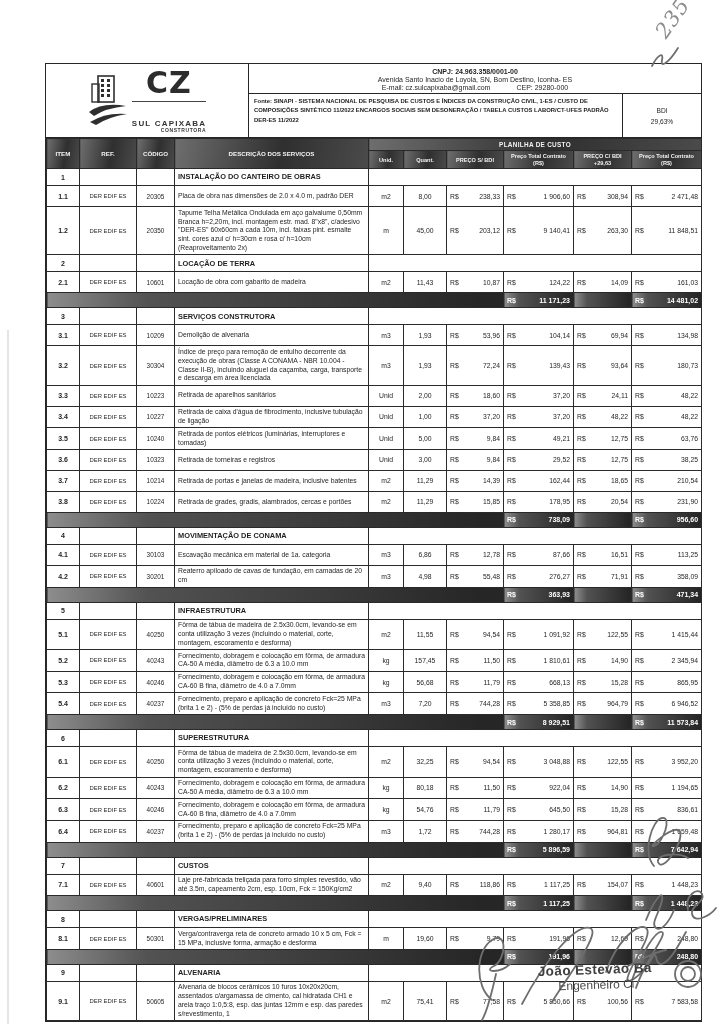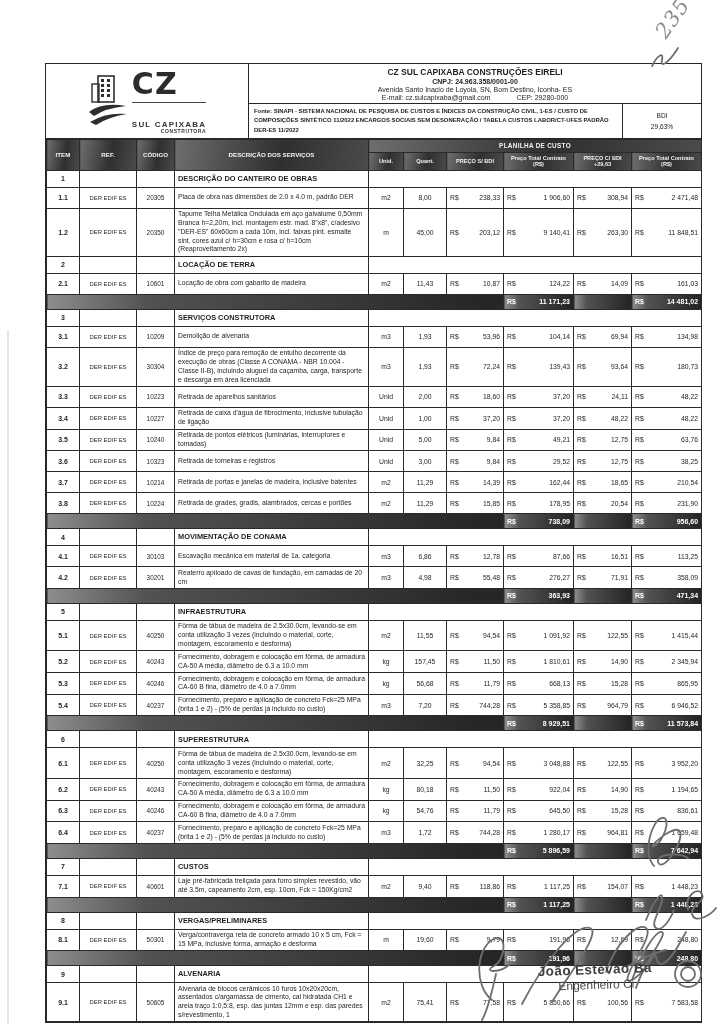--- a/index.html
+++ b/index.html
@@ -10,21 +10,21 @@
   .doc{position:absolute;left:45px;top:63px;width:655px;border:1.5px solid #262626;}
 
   
   .hdr{display:flex;border-bottom:1.5px solid #262626;}
   .logo-cell{width:198px;border-right:1.5px solid #262626;display:flex;align-items:center;
         justify-content:center;padding:4px 2px;}
   .logo{display:flex;align-items:center;gap:4px;}
   .logo-art{flex:0 0 auto;}
   .logo-txt{display:flex;flex-direction:column;line-height:1;}
   .logo-cz{font-size:30px;font-weight:bold;letter-spacing:1px;color:#2c2c2c;
-        font-family:"DejaVu Sans",sans-serif;}
+        font-family:"DejaVu Sans",sans-serif;text-align:center;}
   .logo-sub1{font-size:8px;font-weight:bold;letter-spacing:1.2px;color:#333;margin-top:3px;
         border-top:1px solid #444;padding-top:18px;}
   .logo-sub2{font-size:5px;font-weight:bold;letter-spacing:.6px;color:#3a3a3a;text-align:right;}
   .hdr-right{flex:1;display:flex;flex-direction:column;}
   .company{text-align:center;padding:3px 4px 2px;}
   .co-name{font-size:8.5px;font-weight:bold;}
   .co-cnpj{font-size:7px;font-weight:bold;margin-top:1px;}
   .co-addr{font-size:7px;margin-top:1px;}
   .co-line{font-size:7px;margin-top:1px;}
   .co-line .gap{display:inline-block;width:26px;}
@@ -104,21 +104,20 @@
           </svg>
           <div class="logo-txt">
             <div class="logo-cz">CZ</div>
             <div class="logo-sub1">SUL CAPIXABA</div>
             <div class="logo-sub2">CONSTRUTORA</div>
           </div>
         </div>
       </div>
       <div class="hdr-right">
         <div class="company">
-          <div class="co-name">CZ SUL CAPIXABA  CONSTRUÇÕES EIRELI</div>
           <div class="co-cnpj">CNPJ: 24.963.358/0001-00</div>
           <div class="co-addr">Avenida Santo Inacio de Loyola, SN, Bom Destino, Iconha- ES</div>
           <div class="co-line">
             <span>E-mail: cz.sulcapixaba@gmail.com</span><span class="gap"></span><span>CEP: 29280-000</span>
           </div>
         </div>
         <div class="hdr-bottom">
           <div class="fonte">Fonte: SINAPI - SISTEMA NACIONAL DE PESQUISA DE CUSTOS E ÍNDICES DA CONSTRUÇÃO CIVIL, 1-ES / CUSTO DE COMPOSIÇÕES  SINTÉTICO 11/2022 ENCARGOS SOCIAIS SEM DESONERAÇÃO  / TABELA CUSTOS LABOR/CT-UFES PADRÃO DER-ES 11/2022</div>
           <div class="bdi-box">
             <div class="bdi-label">BDI</div>
@@ -157,21 +156,21 @@
           <th class="sub-h">Preço Total Contrato (R$)</th>
           <th class="sub-h">PREÇO C/ BDI +29,63</th>
           <th class="sub-h">Preço Total Contrato (R$)</th>
         </tr>
       </thead>
       <tbody>
           <tr class="row-section">
             <td class="c-item">1</td>
             <td class="c-ref"></td>
             <td class="c-code"></td>
-            <td class="c-desc sec-title">DESCRIÇÃO DO CANTEIRO DE OBRAS</td>
+            <td class="c-desc sec-title">INSTALAÇÃO DO CANTEIRO DE OBRAS</td>
             <td class="c-wide" colspan="6"></td>
           </tr>
           <tr class="row-item">
             <td class="c-item">1.1</td>
             <td class="c-ref">DER EDIF ES</td>
             <td class="c-code">20305</td>
             <td class="c-desc">Placa de obra nas dimensões de 2.0 x 4.0 m, padrão DER</td>
             <td class="c-unit">m2</td>
             <td class="c-qty">8,00</td>
             <td class="money "><span class="rs">R$</span><span class="val">238,33</span></td>

